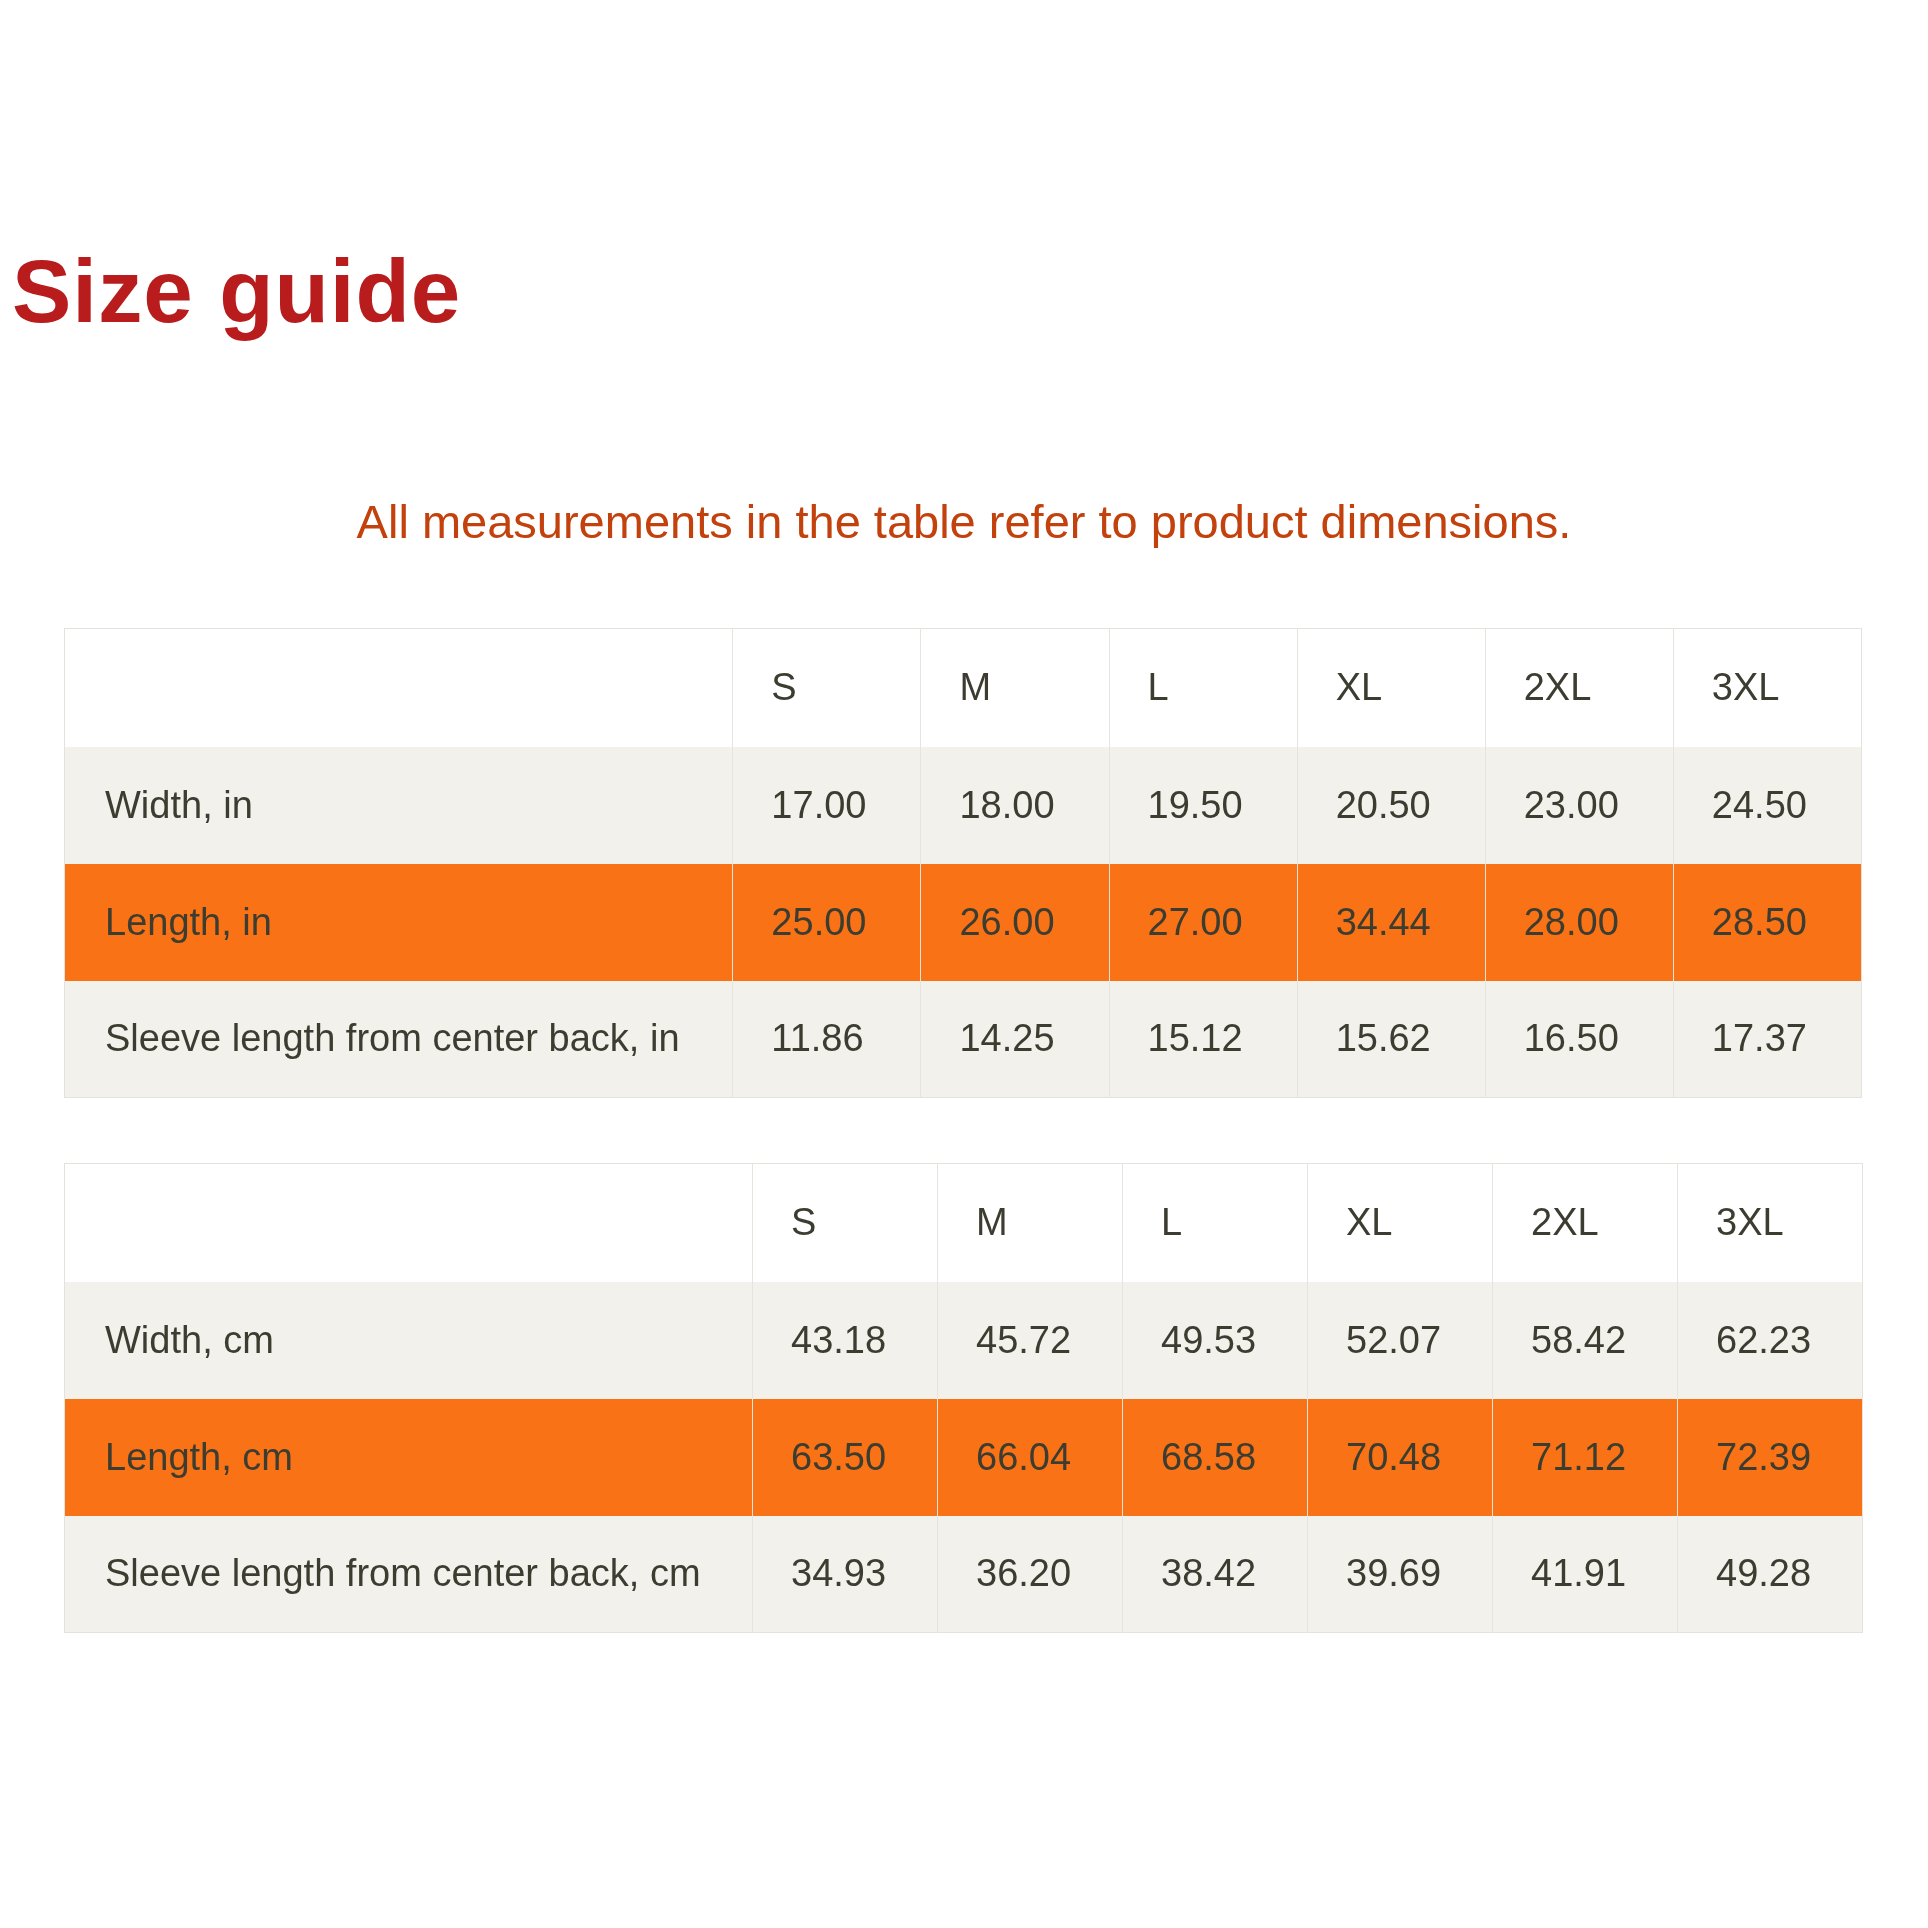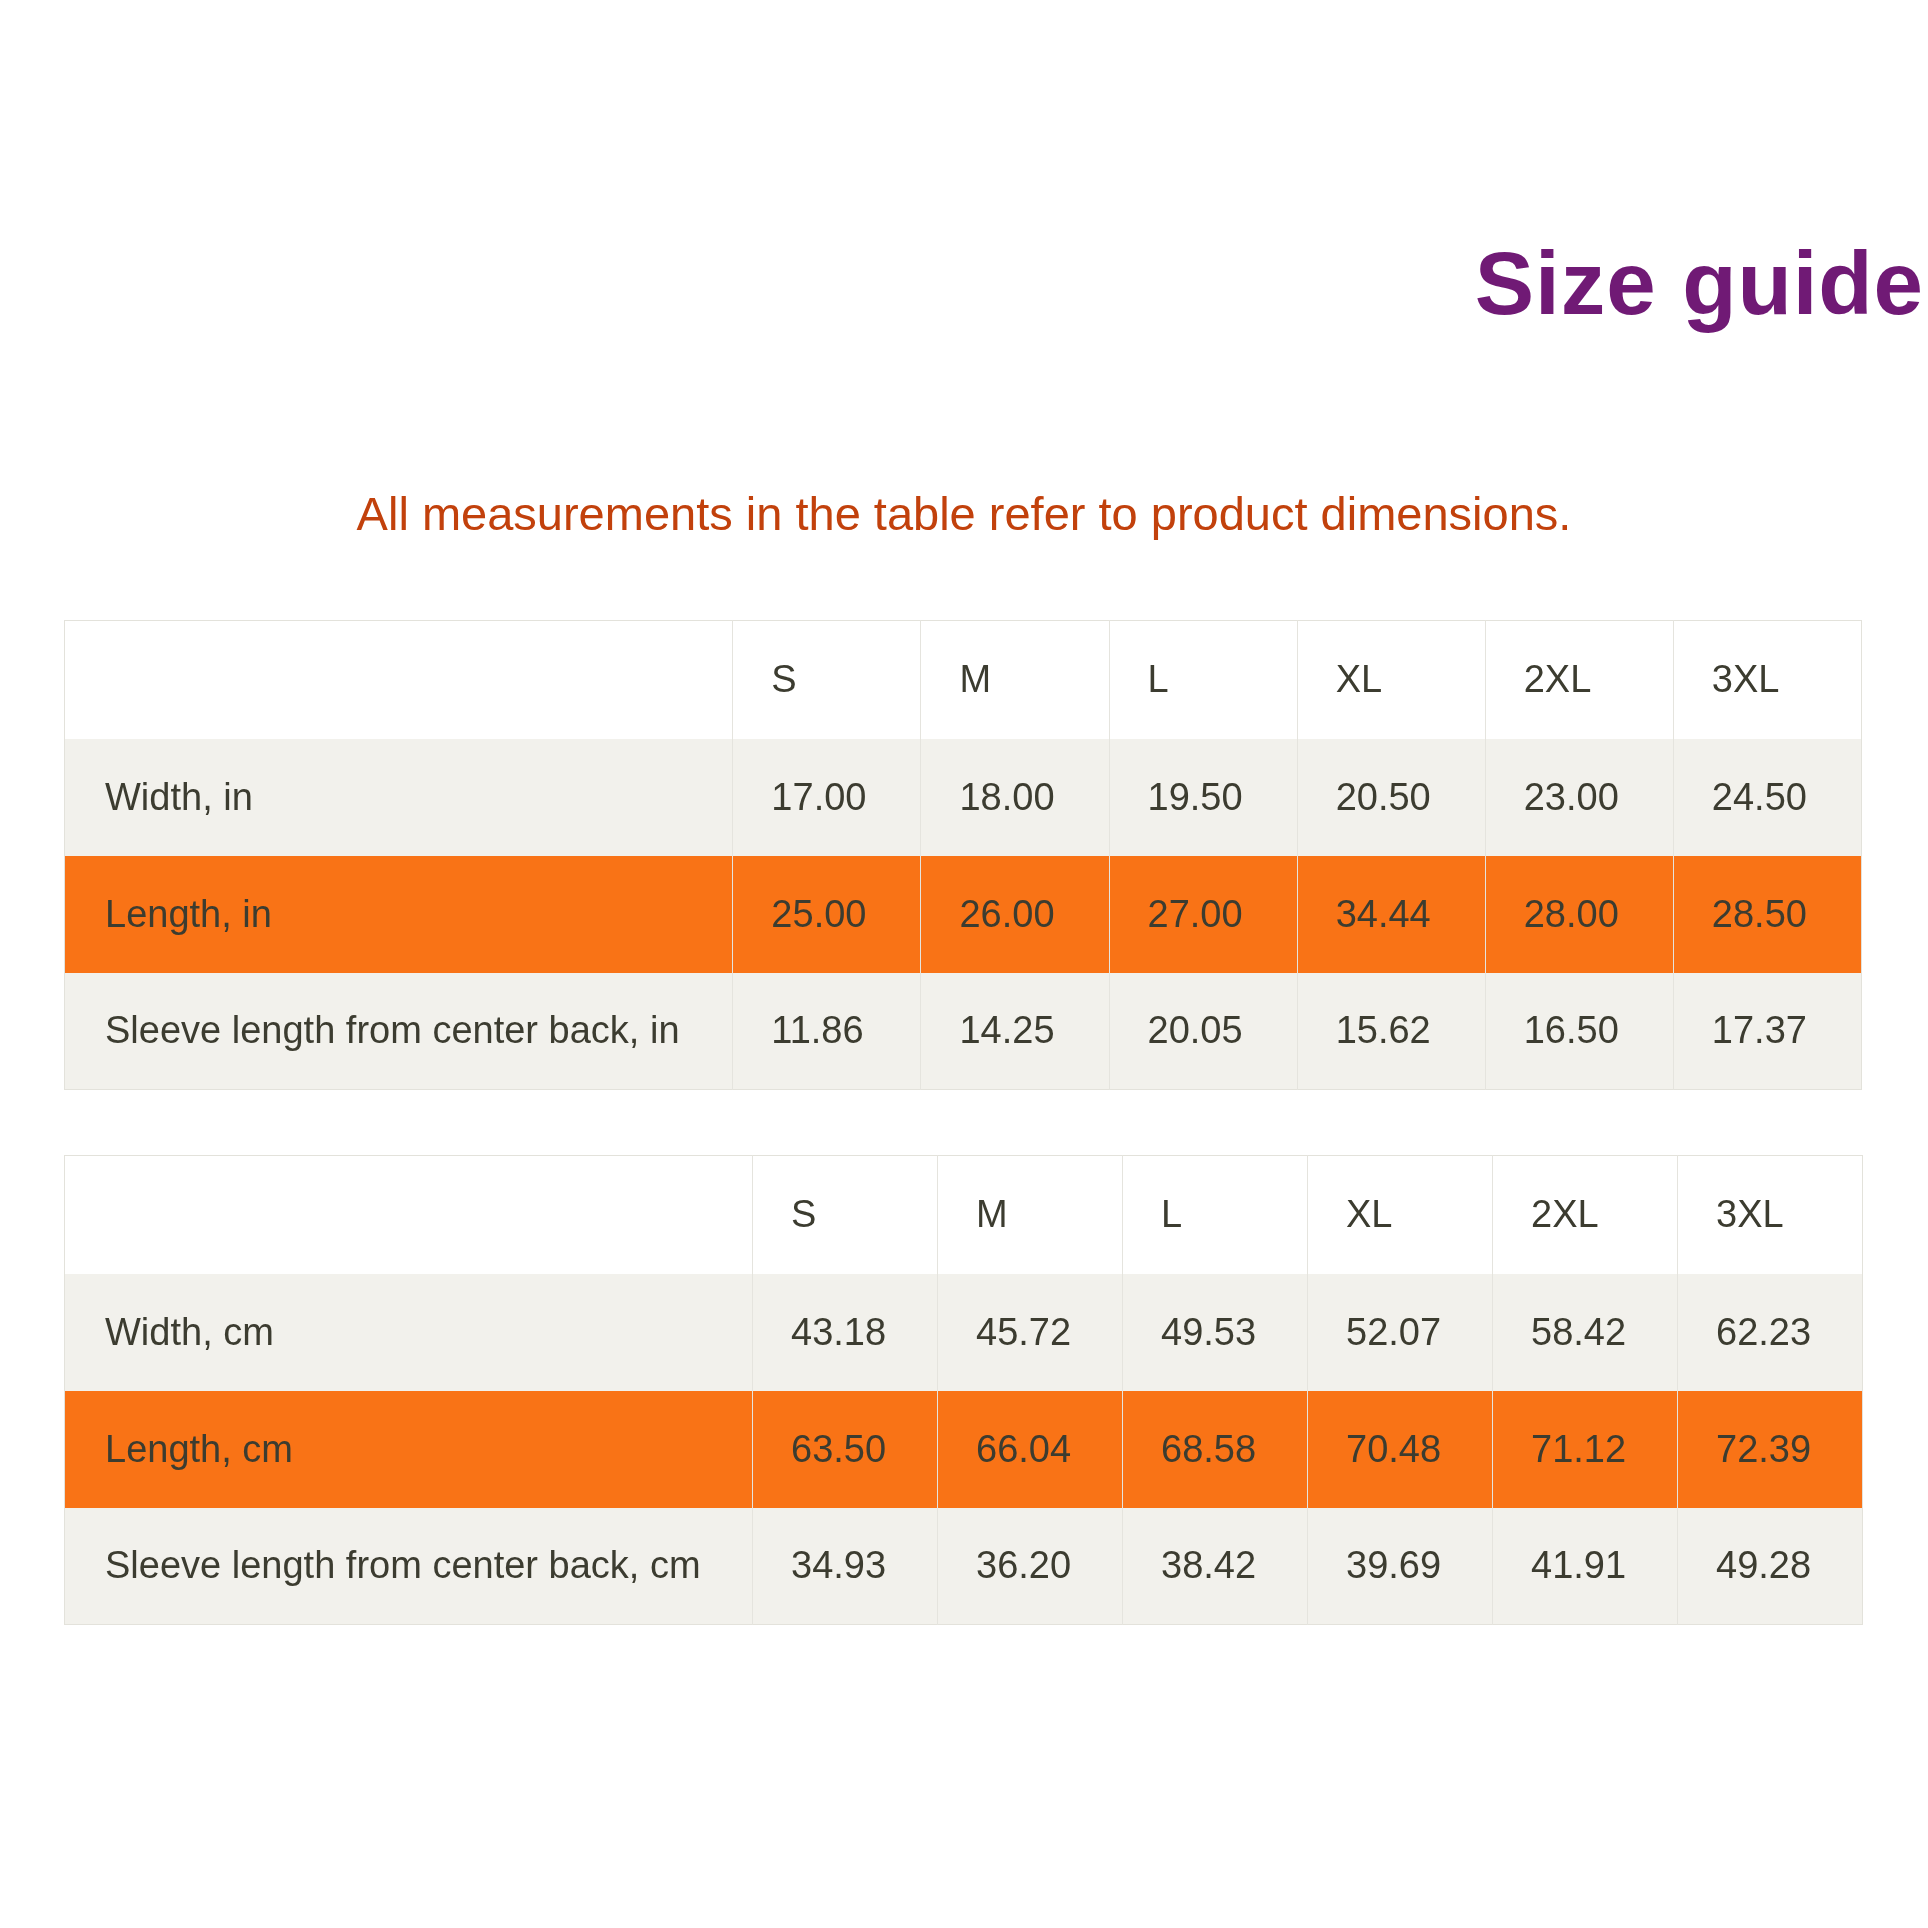--- a/index.html
+++ b/index.html
@@ -9,28 +9,28 @@
     font-family: "Liberation Sans", sans-serif;
   }
   .page {
     position: relative;
     width: 1928px;
     height: 1928px;
     background: #ffffff;
     overflow: hidden;
   }
   .title {
-    margin: 4px;
+    margin: 12px;
     padding-top: 235px;
-    text-align: right;
+    text-align: left;
     font-size: 89px;
     line-height: 1.0;
     font-weight: 700;
     letter-spacing: 0.9px;
-    color: #701a75;
+    color: #b91c1c;
   }
   .subtitle {
     margin: 0;
     margin-top: 162px;
     text-align: center;
     font-size: 47px;
     line-height: 1.0;
     font-weight: 400;
     color: #c2410c;
   }
@@ -116,21 +116,21 @@
         <td>26.00</td>
         <td>27.00</td>
         <td>34.44</td>
         <td>28.00</td>
         <td>28.50</td>
       </tr>
       <tr class="stripe">
         <td class="row-label">Sleeve length from center back, in</td>
         <td>11.86</td>
         <td>14.25</td>
-        <td>20.05</td>
+        <td>15.12</td>
         <td>15.62</td>
         <td>16.50</td>
         <td>17.37</td>
       </tr>
     </tbody>
   </table>
 
   <table class="size-table t-cm">
     <colgroup>
       <col style="width:688px">

